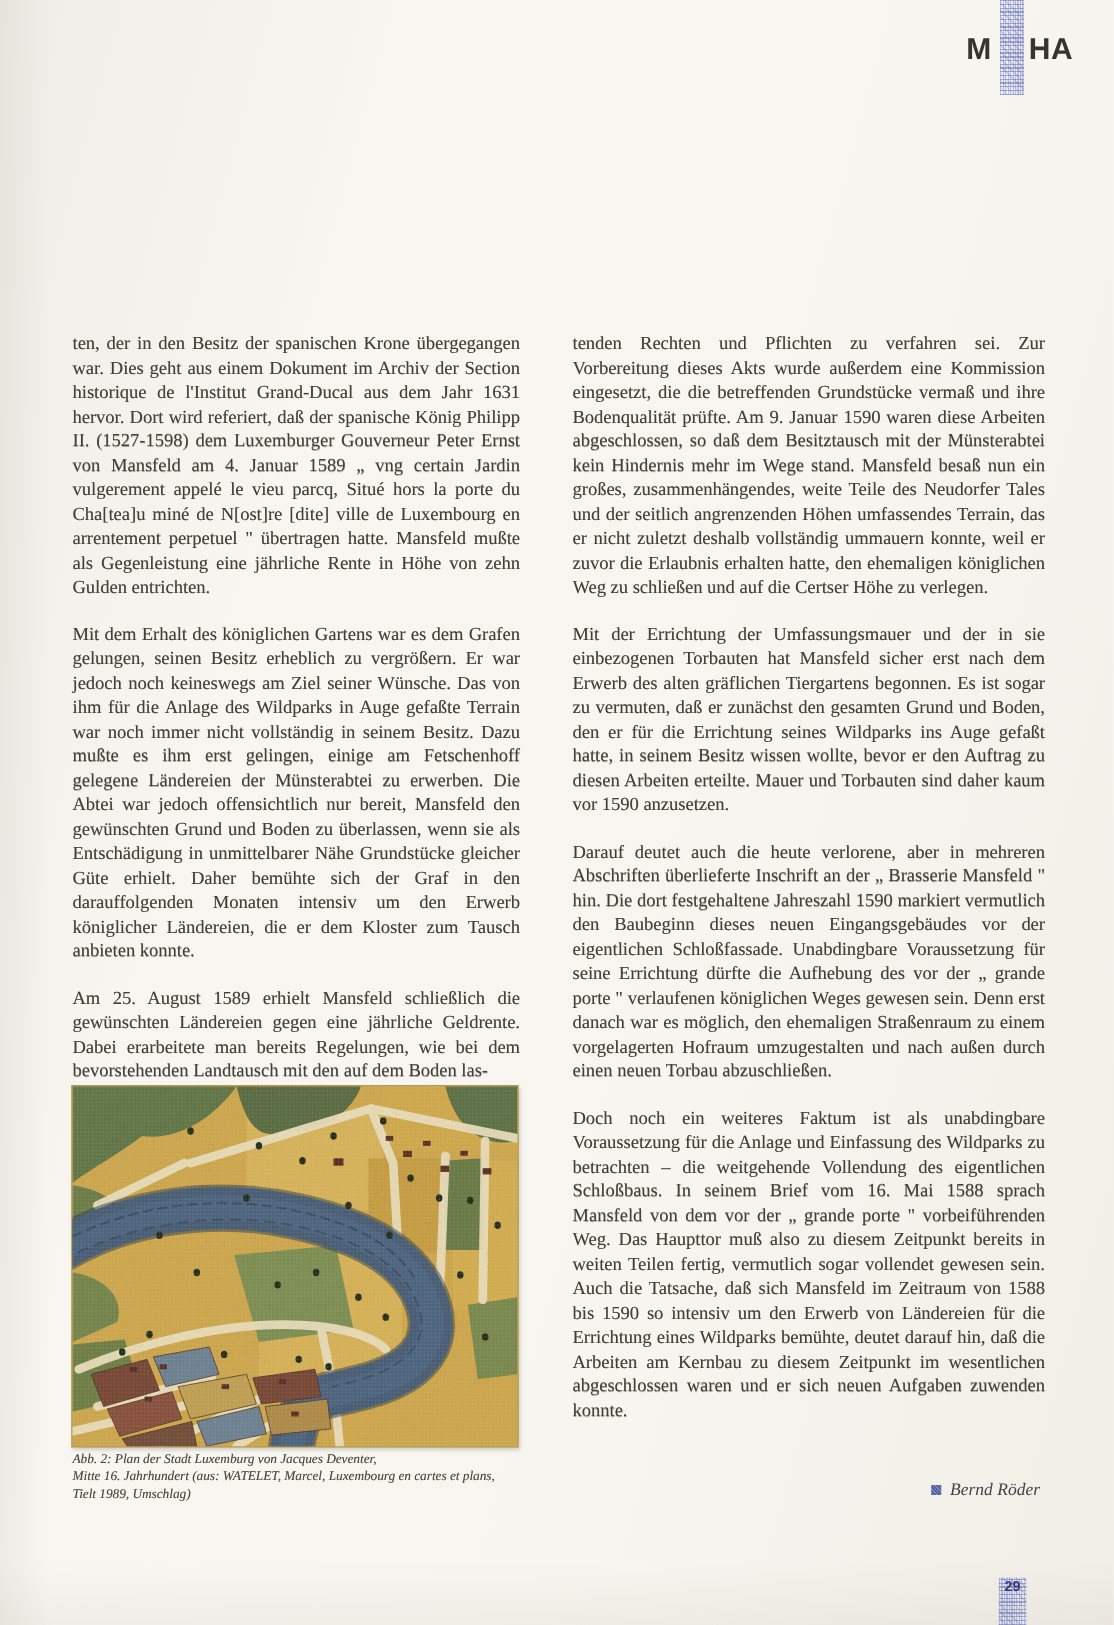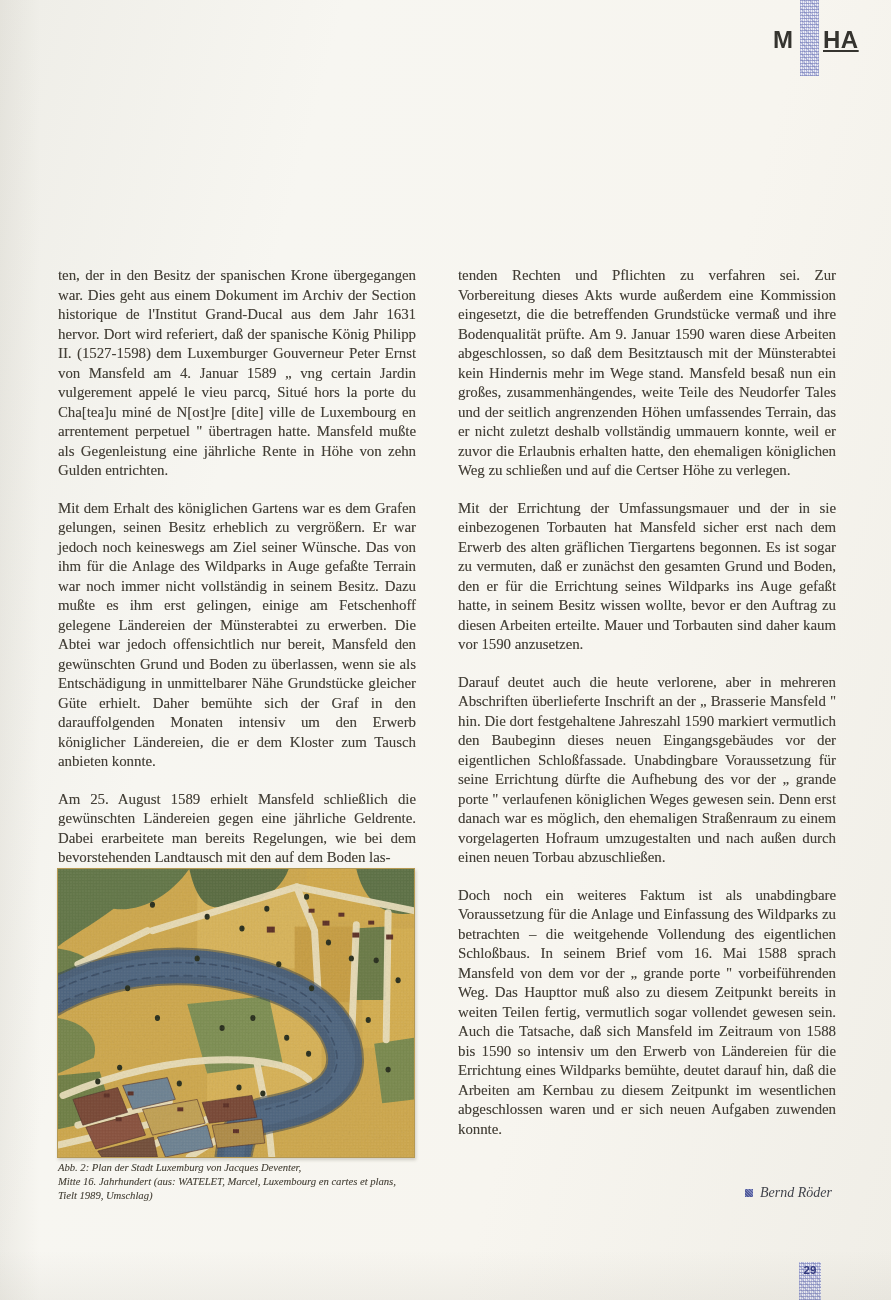--- a/index.html
+++ b/index.html
@@ -27,21 +27,21 @@
       repeating-linear-gradient(0deg, rgba(104,112,178,.55) 0 1px, rgba(0,0,0,0) 1px 3px),
       repeating-linear-gradient(90deg, rgba(128,136,196,.45) 0 1px, rgba(0,0,0,0) 1px 2px),
       repeating-linear-gradient(45deg, rgba(88,98,168,.28) 0 1px, rgba(0,0,0,0) 1px 4px);
   }
   .logo-m,.logo-ha{
     position:absolute;top:28px;z-index:2;
     font-family:"Liberation Sans",sans-serif;font-weight:800;font-size:24px;
     color:#35342f;letter-spacing:.5px;line-height:1;
   }
   .logo-m{left:773px;}
-  .logo-ha{left:823px;text-decoration:underline;}
+  .logo-ha{left:823px;}
 
   
   .col{
     position:absolute;top:266px;color:#433f37;font-size:14.8px;line-height:19.5px;
     text-align:justify;text-shadow:.2px .2px .35px rgba(74,67,55,.45);
   }
   .col p{margin:0 0 18px 0;}
   .col-left{left:58px;width:358px;}
   .col-right{left:458px;width:378px;}
 

